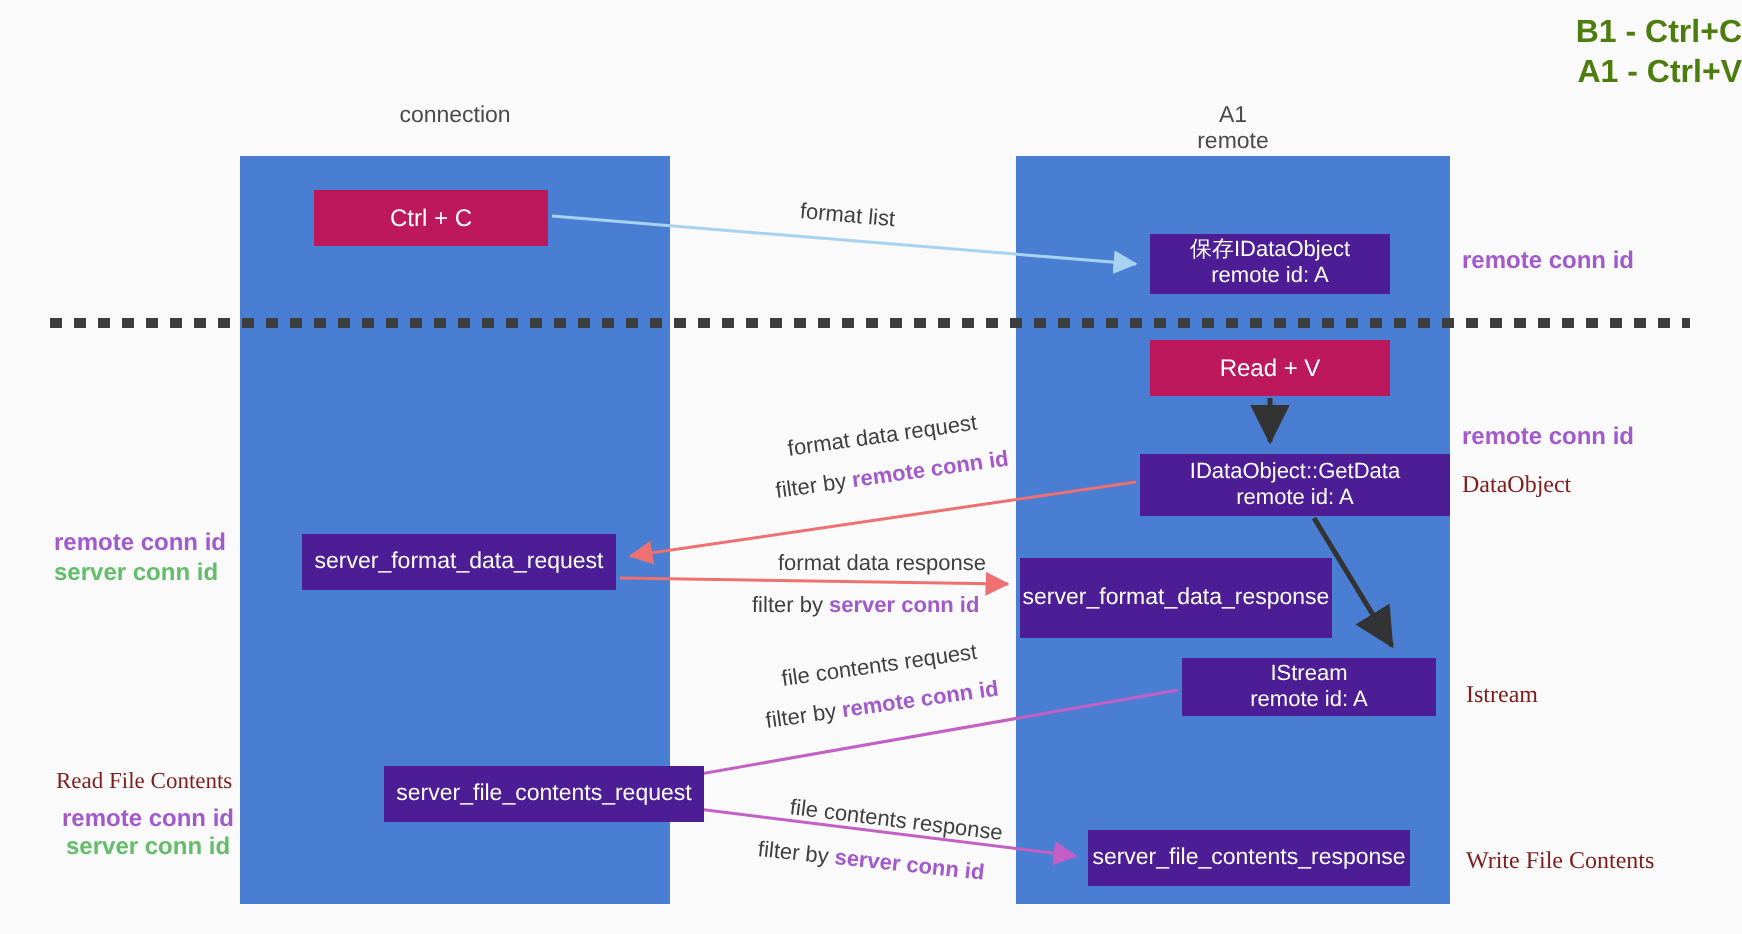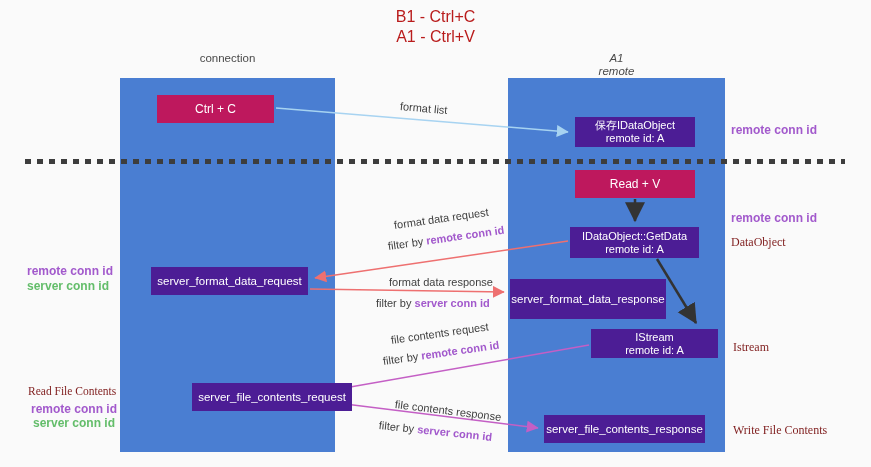--- a/index.html
+++ b/index.html
@@ -9,23 +9,24 @@
   }
   .canvas{
     position:relative;
     width:871px;height:467px;
     background:#fafafa;
     overflow:hidden;
   }
   .abs{position:absolute;}
   .title{
     left:0;right:0;top:7px;
-    text-align:center;
+    text-align:right;
     font-size:16px;line-height:20px;
-    color:#b91c1c;
+    color:#4d7c0f;
+    font-weight:bold;
   }
   .col-header{
     text-align:center;
     font-size:11.5px;line-height:13px;
     color:#4a4a4a;
   }
   .lane{
     background:#4a7ed2;
   }
   .node{
@@ -66,21 +67,21 @@
 <div class="canvas">
 
   <div class="abs title">
     <div>B1 - Ctrl+C</div>
     <div>A1 - Ctrl+V</div>
   </div>
 
   <div class="abs col-header" style="left:120px;top:52px;width:215px;">
     <div>connection</div>
   </div>
-  <div class="abs col-header" style="left:508px;top:52px;width:217px;font-style:italic;">
+  <div class="abs col-header" style="left:508px;top:52px;width:217px;">
     <div>A1</div>
     <div>remote</div>
   </div>
 
   <div class="abs lane" style="left:120px;top:78px;width:215px;height:374px;"></div>
   <div class="abs lane" style="left:508px;top:78px;width:217px;height:374px;"></div>
 
   <div class="abs dashline"></div>
 
   <svg class="overlay" width="871" height="467" viewBox="0 0 871 467">
@@ -113,21 +114,21 @@
 
   <div class="abs node orange" style="left:575px;top:117px;width:120px;height:30px;font-size:11px;line-height:13px;">
     <div>保存IDataObject</div>
     <div>remote id: A</div>
   </div>
 
   <div class="abs node green" style="left:575px;top:170px;width:120px;height:28px;font-size:12px;">
     <span>Read + V</span>
   </div>
 
-  <div class="abs node orange" style="left:570px;top:227px;width:129px;height:31px;font-size:11px;line-height:13px;align-items:center;">
+  <div class="abs node orange" style="left:570px;top:227px;width:155px;height:31px;font-size:11px;line-height:13px;align-items:center;">
     <div>IDataObject::GetData</div>
     <div>remote id: A</div>
   </div>
 
   <div class="abs node orange" style="left:151px;top:267px;width:157px;height:28px;">
     <span>server_format_data_request</span>
   </div>
 
   <div class="abs node orange" style="left:510px;top:279px;width:156px;height:40px;">
     <span>server_format_data_response</span>

